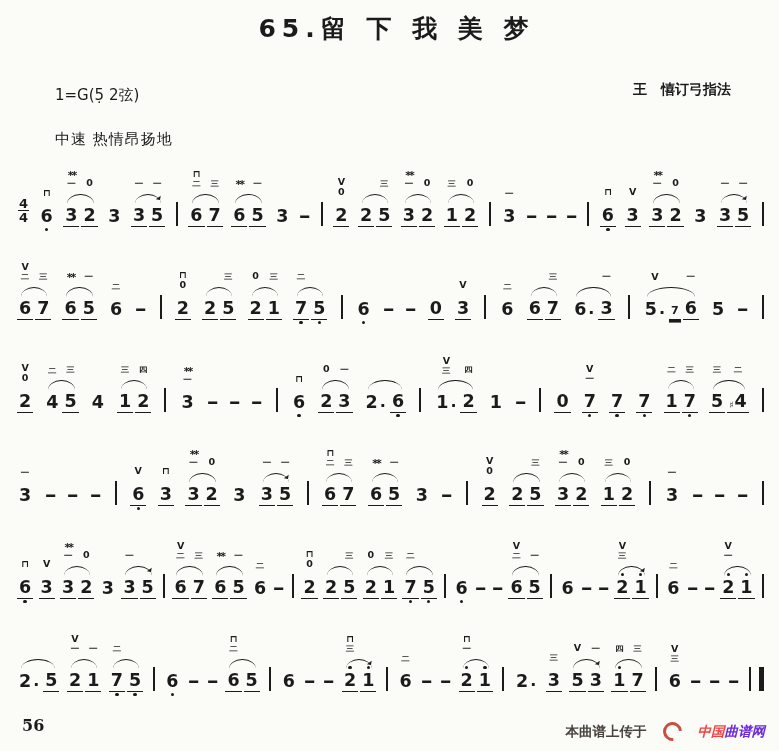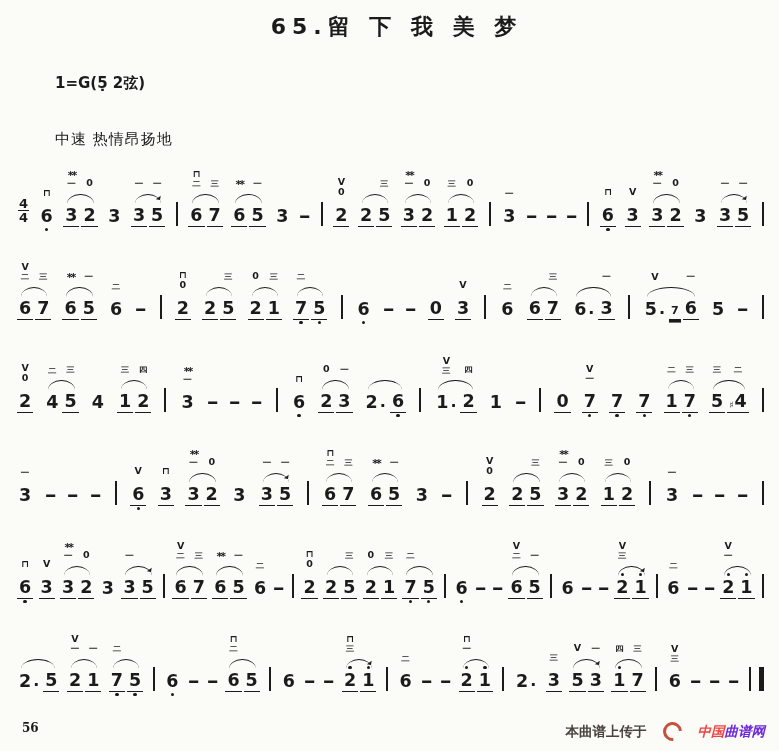--- a/index.html
+++ b/index.html
@@ -4,30 +4,30 @@
 <style>
   html,body{margin:0;padding:0;}
   .page{
     width:779px;height:751px;position:relative;
     background:#fbfbf8;color:#1b1b1b;
     font-family:"DejaVu Sans","Liberation Sans",sans-serif;
     overflow:hidden;
   }
   .title{
     position:absolute;top:12px;left:14px;right:0;text-align:center;
-    font-size:22px;font-weight:700;letter-spacing:6px;
+    font-size:25px;font-weight:700;letter-spacing:6px;
     font-family:"DejaVu Sans",sans-serif;
   }
   .credits{
     position:absolute;top:72px;right:48px;text-align:left;
     font-size:14px;font-weight:700;line-height:34px;
   }
   .keysig{
-    position:absolute;top:74px;left:55px;
-    font-size:15px;font-weight:700;
+    position:absolute;top:86px;left:55px;
+    font-size:15px;font-weight:400;
   }
   .tempo{
     position:absolute;top:130px;left:55px;
     font-size:15px;font-weight:400;letter-spacing:1px;
   }
   .score{
     position:absolute;top:162px;left:16px;right:12px;
     display:flex;flex-direction:column;gap:22px;
   }
   .score-line{
@@ -59,38 +59,39 @@
     font-size:13px;font-weight:700;line-height:1.05;margin:0 2px 8px;}
   .meter .mtop{border-bottom:1.4px solid #1b1b1b;padding:0 1px;}
   .grp{position:relative;display:inline-flex;align-items:flex-end;}
   .arc{position:absolute;left:5px;right:5px;bottom:29px;height:9px;
     border-top:1.7px solid #1b1b1b;
     border-top-left-radius:100% 200%;border-top-right-radius:100% 200%;}
   .arc.arrow::after{
     content:'';position:absolute;right:-2px;top:2px;
     border:3.5px solid transparent;border-top-color:#1b1b1b;
     transform:rotate(-35deg);}
-  .pageno{position:absolute;left:22px;bottom:16px;font-size:12px;font-weight:700;
+  .pageno{position:absolute;left:22px;bottom:16px;font-size:16px;font-weight:700;
     font-family:"DejaVu Serif","Liberation Serif",serif;}
   .footer{position:absolute;right:14px;bottom:10px;display:flex;align-items:center;
     gap:16px;font-size:13.5px;}
   .footer .note-txt{color:#4a443f;font-weight:700;}
   .logo{width:13px;height:13px;border-radius:50%;
     border:3.5px solid #c7503f;border-right-color:transparent;
     transform:rotate(40deg);display:inline-block;}
   .site-dark{color:#ef4444;font-weight:700;font-style:italic;}
   .site-red{color:#6d28d9;font-weight:700;font-style:italic;}
 </style>
 </head>
 <body>
 
 <div class="page">
   <div class="title">65.留 下 我 美 梦</div>
 
   <div class="credits">
+    <div>王　憘订弓指法</div>
   </div>
 
   <div class="keysig">1=G(5̣ 2弦)</div>
   <div class="tempo">中速  热情昂扬地</div>
 
   <div class="score">
       <div class="score-line">
         <span class="meter">
           <span class="mtop">4</span>
           <span>4</span>

